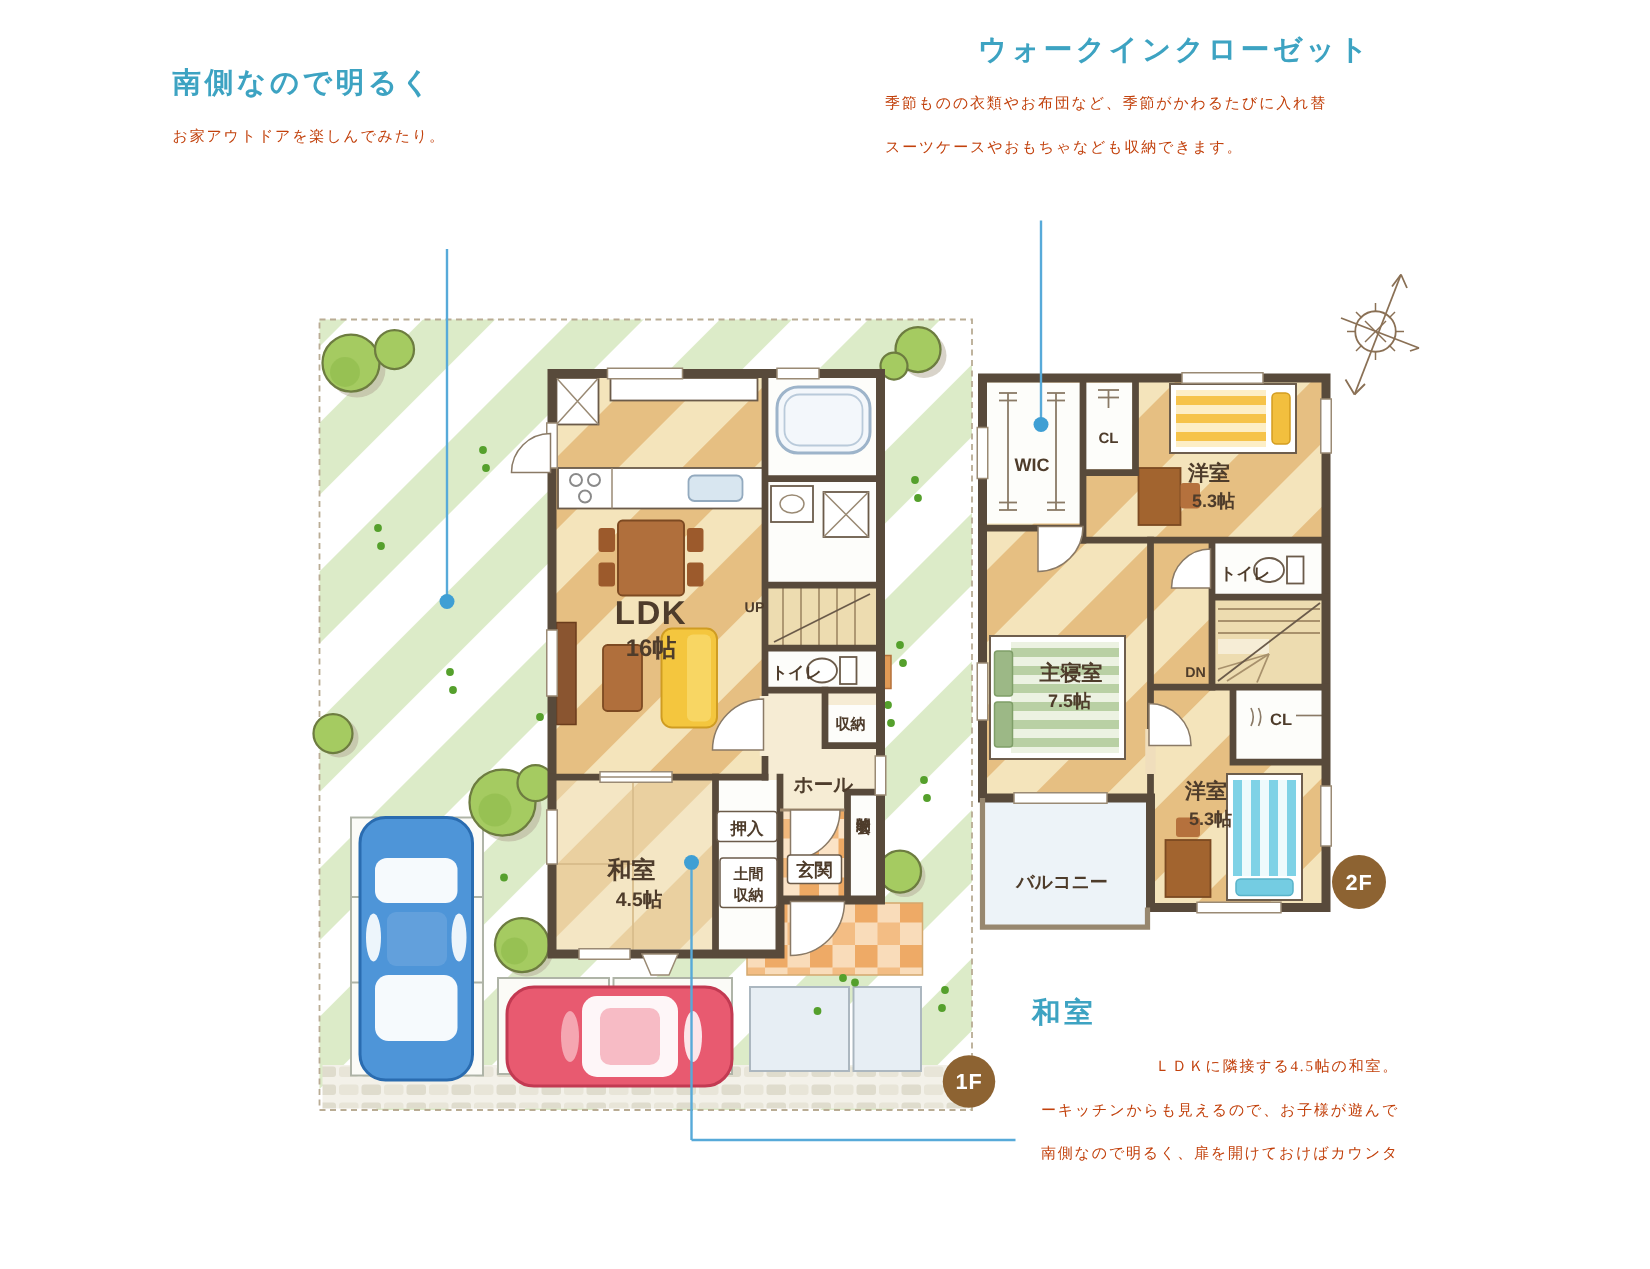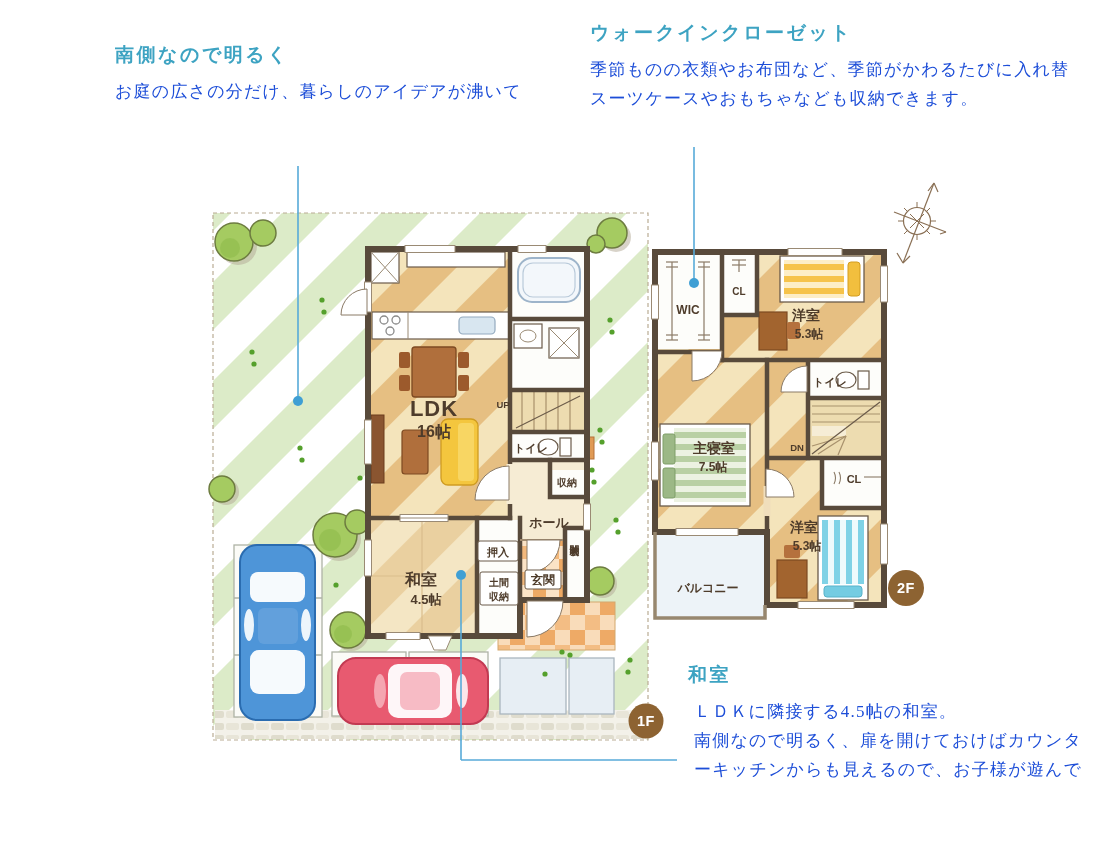--- a/index.html
+++ b/index.html
@@ -1,26 +1,26 @@
 <!DOCTYPE html>
 <html><head>
 <meta charset="utf-8">
 <style>
   html,body{margin:0;padding:0;background:#fff;}
   #canvas{position:relative;width:1100px;height:846px;background:#ffffff;overflow:hidden;
           font-family:"Liberation Serif","DejaVu Serif",serif;}
   #plan-svg{position:absolute;left:0;top:0;}
   .ann{position:absolute;}
   .ann-title{font-size:19px;font-weight:bold;color:#3da3c2;letter-spacing:2.5px;margin-bottom:9px;white-space:nowrap;}
-  .ann-line{font-size:17px;color:#1d4ed8;letter-spacing:1.2px;line-height:29px;white-space:nowrap;}
+  .ann-line{font-size:10px;color:#c2410c;letter-spacing:1.2px;line-height:29px;white-space:nowrap;}
   #ann-garden{left:115px;top:42px;}
   #ann-wic{left:590px;top:20px;}
-  #ann-wic .ann-title{}
+  #ann-wic .ann-title{margin-left:62px;}
   #ann-washitsu{left:688px;top:662px;}
-  #ann-washitsu .ann-line{margin-left:6px;}
+  #ann-washitsu .ann-line{margin-left:6px;text-align:right;}
   svg text{font-family:"Liberation Sans","DejaVu Sans",sans-serif;fill:#4e3c2b;text-anchor:middle;}
   .t22{font-size:22px;font-weight:bold;letter-spacing:1px;}
   .t16{font-size:16px;font-weight:bold;}
   .t14{font-size:14px;font-weight:bold;}
   .t13{font-size:13px;font-weight:bold;}
   .t12{font-size:12px;font-weight:bold;}
   .t11{font-size:11px;font-weight:bold;}
   .t10{font-size:10px;font-weight:bold;}
   .t9{font-size:9.5px;font-weight:bold;}
   .badge-txt{font-size:14.5px;font-weight:bold;fill:#ffffff;letter-spacing:.5px;}
@@ -434,29 +434,29 @@
   <text x="646" y="721" dy=".35em" class="badge-txt">1F</text>
 </g>
 <g>
   <circle cx="906" cy="588" r="18" fill="#8d6332"></circle>
   <text x="906" y="588" dy=".35em" class="badge-txt">2F</text>
 </g>
 </svg>
 
 <div class="ann" id="ann-garden">
   <div class="ann-title">南側なので明るく</div>
-  <div class="ann-line">お庭の広さの分だけ、暮らしのアイデアが沸いて</div>
+  <div class="ann-line">お家アウトドアを楽しんでみたり。</div>
 </div>
 
 <div class="ann" id="ann-wic">
   <div class="ann-title">ウォークインクローゼット</div>
   <div class="ann-line">季節ものの衣類やお布団など、季節がかわるたびに入れ替</div>
   <div class="ann-line">スーツケースやおもちゃなども収納できます。</div>
 </div>
 
 <div class="ann" id="ann-washitsu">
   <div class="ann-title">和室</div>
   <div class="ann-line">ＬＤＫに隣接する4.5帖の和室。</div>
+  <div class="ann-line">ーキッチンからも見えるので、お子様が遊んで</div>
   <div class="ann-line">南側なので明るく、扉を開けておけばカウンタ</div>
-  <div class="ann-line">ーキッチンからも見えるので、お子様が遊んで</div>
 </div>
 
 </div>
 
 </body></html>

